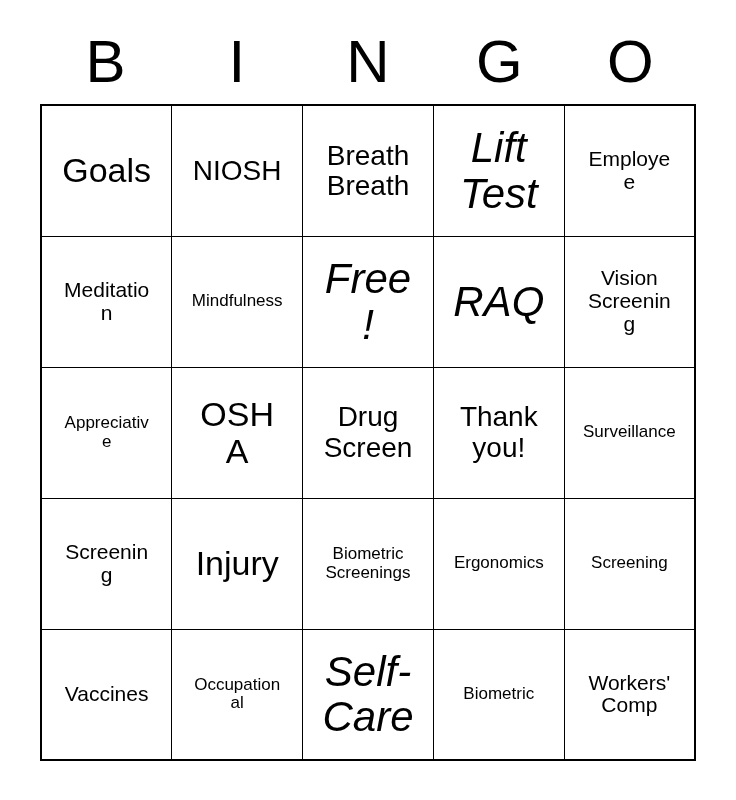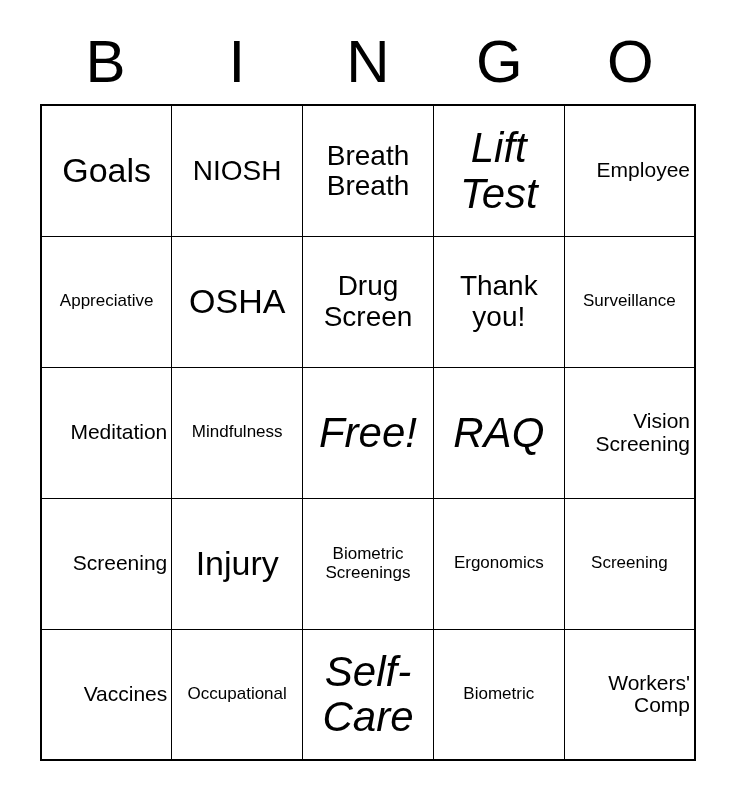--- a/index.html
+++ b/index.html
@@ -42,35 +42,35 @@
     border-collapse: collapse;
     table-layout: fixed;
     border: 2px solid #000000;
   }
   #grid td {
     border: 1px solid #000000;
     width: 20%;
     height: 131px;
     text-align: center;
     vertical-align: middle;
-    padding: 2px 4px;
+    padding: 2px 18px;
     box-sizing: border-box;
     overflow: hidden;
     word-wrap: break-word;
   }
   .cell-text {
     display: block;
     line-height: 1.08;
     font-family: "Liberation Sans", sans-serif;
   }
   
   .fs-xl { font-size: 42px; font-style: italic; }
   .fs-lg { font-size: 34px; }
   .fs-md { font-size: 28px; }
-  .fs-sm { font-size: 21px; text-align: right; }
+  .fs-sm { font-size: 21px; }
   .fs-xs { font-size: 17px; }
 </style>
 </head>
 <body>
 
 <div id="bingo-card">
 
   <div id="header-row">
     <div class="header-letter">B</div>
     <div class="header-letter">I</div>
@@ -93,50 +93,50 @@
           </td>
         <td>
             <span class="cell-text fs-xl">Lift Test</span>
           </td>
         <td>
             <span class="cell-text fs-sm">Employee</span>
           </td>
       </tr>
       <tr>
         <td>
+            <span class="cell-text fs-sm">Meditation</span>
+          </td>
+        <td>
+            <span class="cell-text fs-xs">Mindfulness</span>
+          </td>
+        <td>
+            <span class="cell-text fs-xl">Free!</span>
+          </td>
+        <td>
+            <span class="cell-text fs-xl">RAQ</span>
+          </td>
+        <td>
+            <span class="cell-text fs-sm">Vision Screening</span>
+          </td>
+      </tr>
+      <tr>
+        <td>
             <span class="cell-text fs-xs">Appreciative</span>
           </td>
         <td>
             <span class="cell-text fs-lg">OSHA</span>
           </td>
         <td>
             <span class="cell-text fs-md">Drug Screen</span>
           </td>
         <td>
             <span class="cell-text fs-md">Thank you!</span>
           </td>
         <td>
             <span class="cell-text fs-xs">Surveillance</span>
-          </td>
-      </tr>
-      <tr>
-        <td>
-            <span class="cell-text fs-sm">Meditation</span>
-          </td>
-        <td>
-            <span class="cell-text fs-xs">Mindfulness</span>
-          </td>
-        <td>
-            <span class="cell-text fs-xl">Free!</span>
-          </td>
-        <td>
-            <span class="cell-text fs-xl">RAQ</span>
-          </td>
-        <td>
-            <span class="cell-text fs-sm">Vision Screening</span>
           </td>
       </tr>
       <tr>
         <td>
             <span class="cell-text fs-sm">Screening</span>
           </td>
         <td>
             <span class="cell-text fs-lg">Injury</span>
           </td>
         <td>

